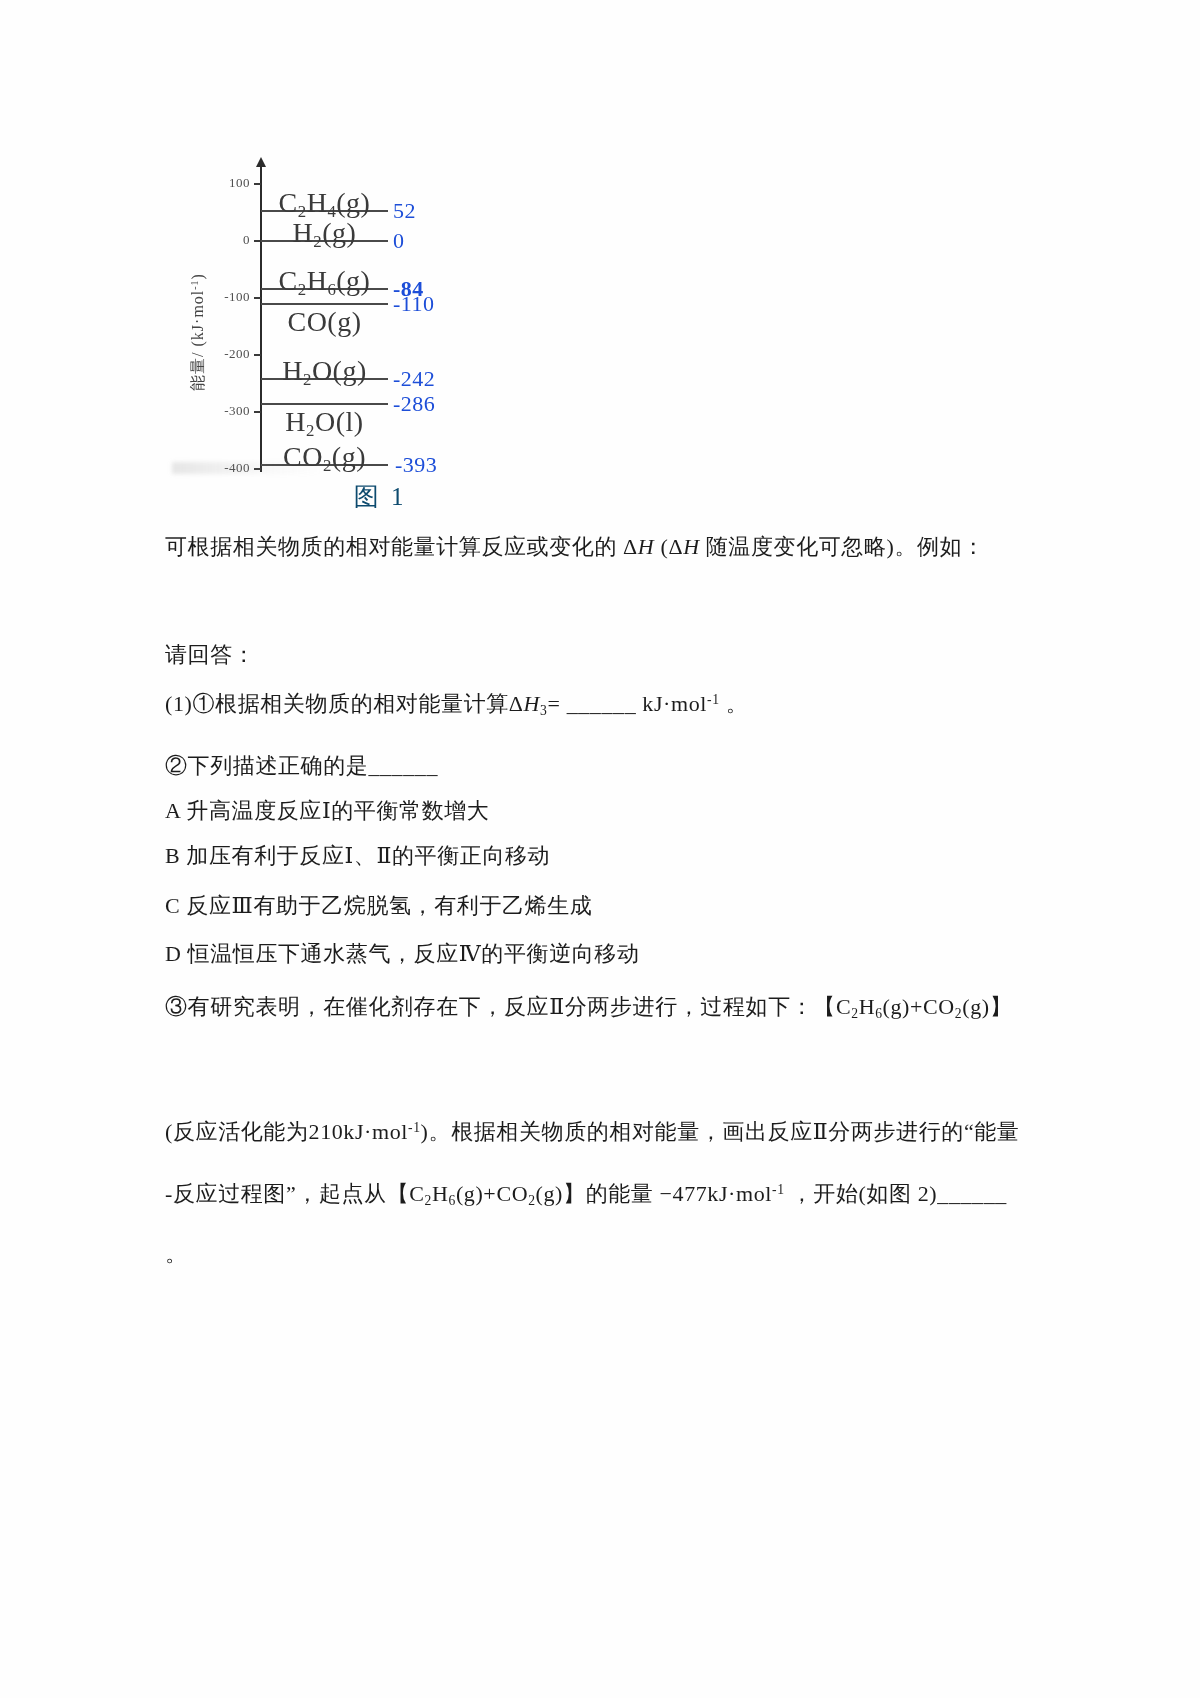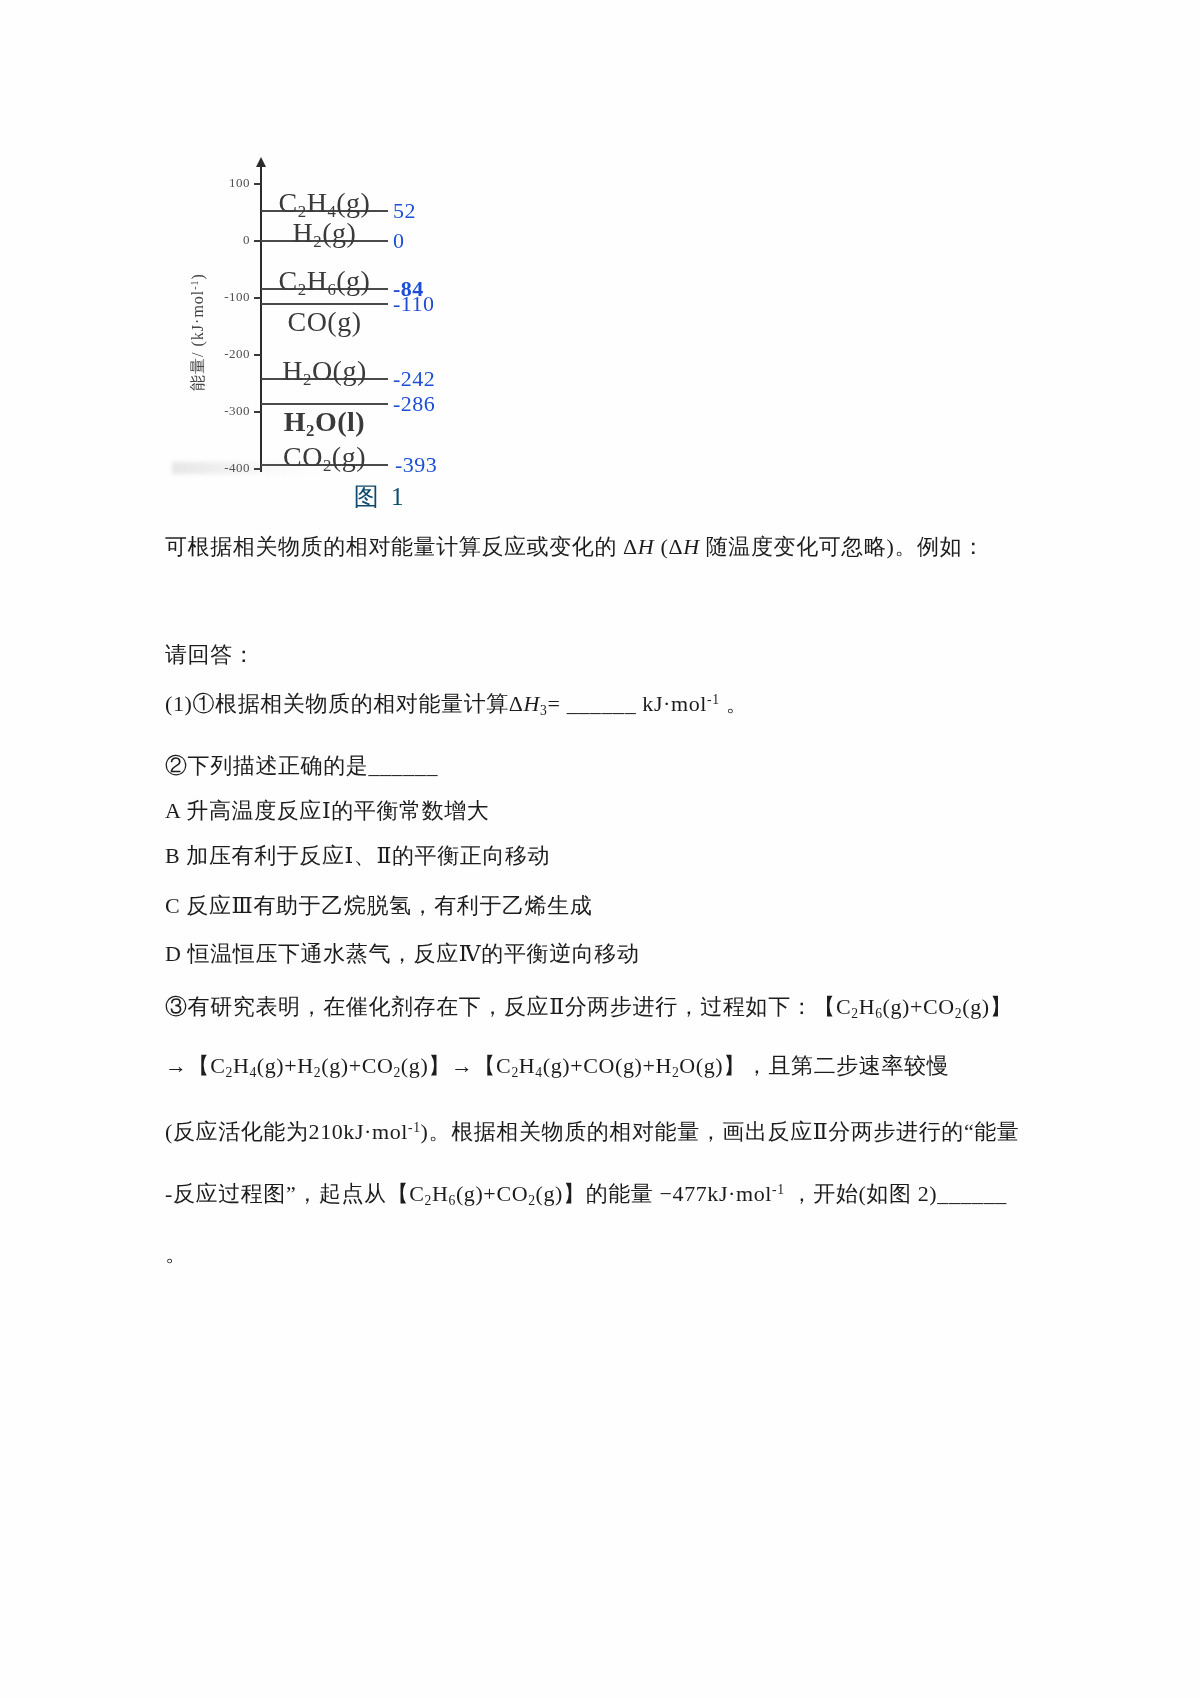--- a/index.html
+++ b/index.html
@@ -70,37 +70,36 @@
         <div class="abs fig-line" style="left: 71px; top: 127.88px; width: 127px;"></div>
         <div class="abs fig-species" style="left: 71px; top: 104.88px;">C<sub>2</sub>H<sub>6</sub>(g)</div>
         <div class="abs fig-value" style="left: 203px; top: 115.88px; font-weight: bold;">-84</div>
         <div class="abs fig-line" style="left: 71px; top: 142.7px; width: 127px;"></div>
         <div class="abs fig-species" style="left: 71px; top: 145.7px;">CO(g)</div>
         <div class="abs fig-value" style="left: 203px; top: 130.7px; text-align: center;">-110</div>
         <div class="abs fig-line" style="left: 71px; top: 217.94px; width: 127px;"></div>
         <div class="abs fig-species" style="left: 71px; top: 194.94px;">H<sub>2</sub>O(g)</div>
         <div class="abs fig-value" style="left: 203px; top: 205.94px;">-242</div>
         <div class="abs fig-line" style="left: 71px; top: 243.02px; width: 127px;"></div>
-        <div class="abs fig-species" style="left: 71px; top: 246.02px; font-weight: bold;">H<sub>2</sub>O(l)</div>
+        <div class="abs fig-species" style="left: 71px; top: 246.02px;">H<sub>2</sub>O(l)</div>
         <div class="abs fig-value" style="left: 203px; top: 231.02px;">-286</div>
         <div class="abs fig-line" style="left: 71px; top: 304.01px; width: 127px;"></div>
         <div class="abs fig-species" style="left: 71px; top: 281.01px;">CO<sub>2</sub>(g)</div>
         <div class="abs fig-value" style="left: 205px; top: 292.01px;">-393</div>
       </div>
     <div class="fig-ylabel">能量/ (kJ·mol<sup>-1</sup>)</div>
     <div class="fig-caption">图 1</div>
   </div>
   <div class="smudge"></div>
 
   <div class="para" style="top:533px">可根据相关物质的相对能量计算反应或变化的 Δ<i>H</i> (Δ<i>H</i> 随温度变化可忽略)。例如：</div>
   <div class="para" style="top:641px">请回答：</div>
   <div class="para" style="top:690px">(1)①根据相关物质的相对能量计算Δ<i>H</i><sub>3</sub>= ______ kJ·mol<sup>-1</sup> 。</div>
   <div class="para" style="top:752px">②下列描述正确的是______</div>
   <div class="para" style="top:797px">A 升高温度反应Ⅰ的平衡常数增大</div>
   <div class="para" style="top:842px">B 加压有利于反应Ⅰ、Ⅱ的平衡正向移动</div>
   <div class="para" style="top:892px">C 反应Ⅲ有助于乙烷脱氢，有利于乙烯生成</div>
   <div class="para" style="top:940px">D 恒温恒压下通水蒸气，反应Ⅳ的平衡逆向移动</div>
   <div class="para" style="top:993px">③有研究表明，在催化剂存在下，反应Ⅱ分两步进行，过程如下：【C<sub>2</sub>H<sub>6</sub>(g)+CO<sub>2</sub>(g)】</div>
-  <div class="para" style="top:1052px">→【C<sub>2</sub>H<sub>4</sub>(g)+H<sub>2</sub>(g)+CO<sub>2</sub>(g)】→【C<sub>2</sub>H<sub>4</sub>(g)+CO(g)+H<sub>2</sub>O(g)】，且第二步速率较慢</div>
   <div class="para" style="top:1118px">(反应活化能为210kJ·mol<sup>-1</sup>)。根据相关物质的相对能量，画出反应Ⅱ分两步进行的“能量</div>
   <div class="para" style="top:1180px">-反应过程图”，起点从【C<sub>2</sub>H<sub>6</sub>(g)+CO<sub>2</sub>(g)】的能量 −477kJ·mol<sup>-1</sup> ，开始(如图 2)______</div>
   <div class="para" style="top:1240px">。</div>
 </div>
 
 </body></html>

